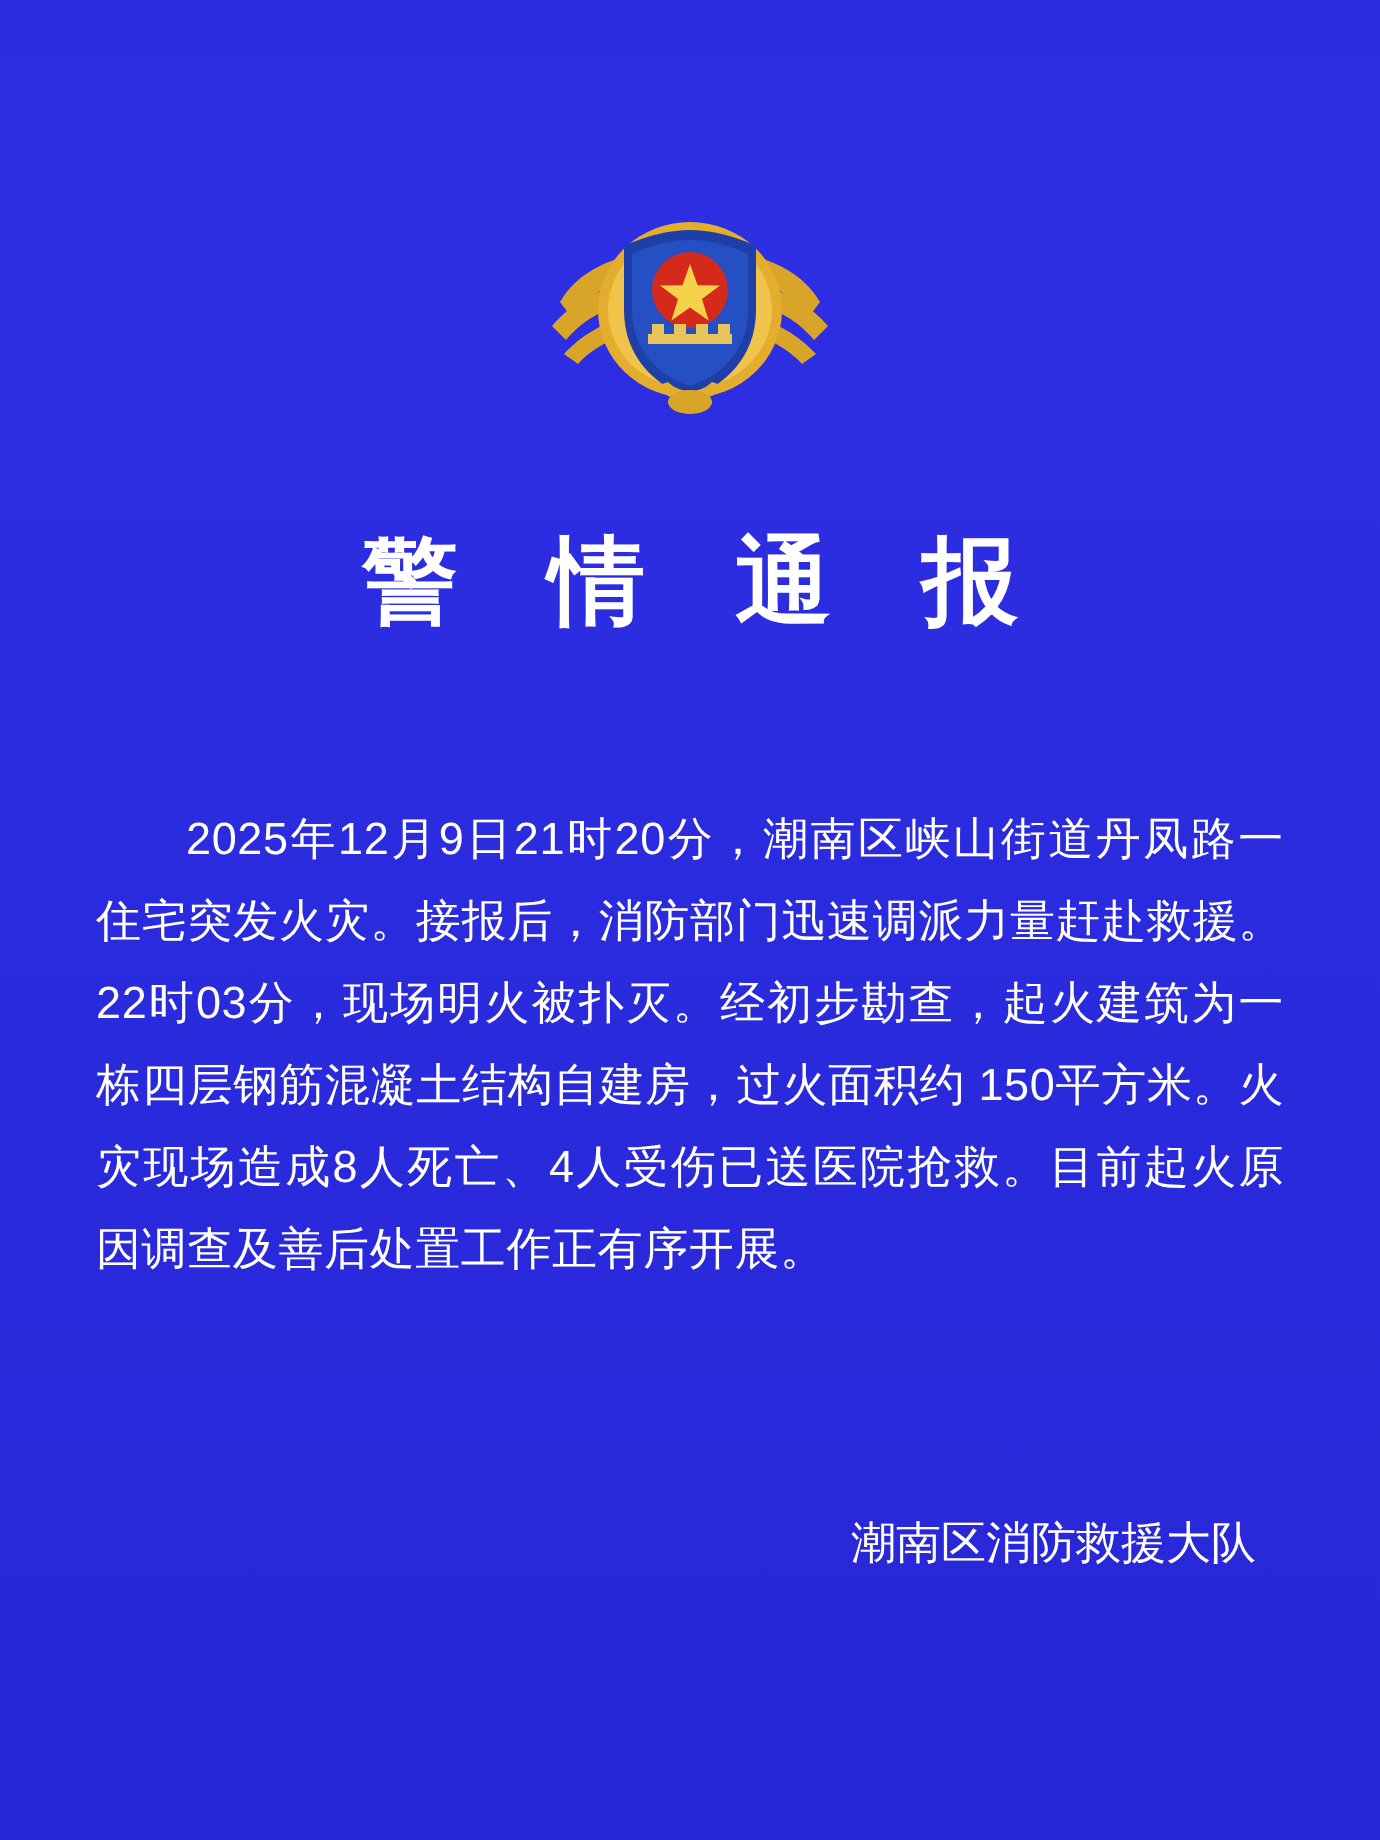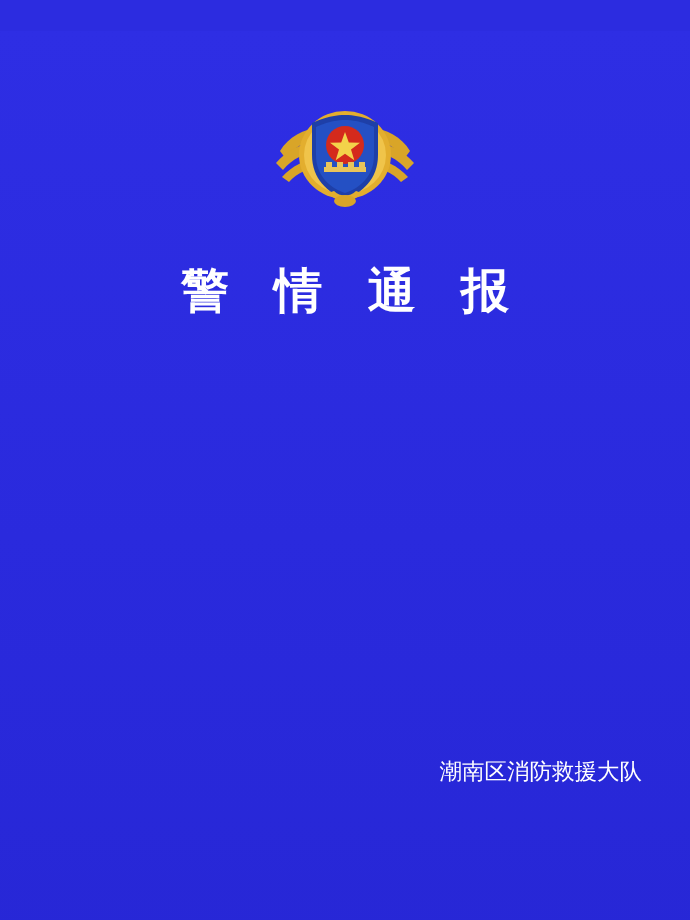--- a/index.html
+++ b/index.html
@@ -51,21 +51,21 @@
     text-justify: inter-ideograph;
     color: #ffffff;
     letter-spacing: 0.3px;
   }
   .body-text .indent {
     display: inline-block;
     width: 45px;
   }
   .signature {
     position: absolute;
-    right: 48px;
+    right: 62px;
     bottom: 160px;
     text-align: center;
     font-size: 22.5px;
     line-height: 38px;
     color: #ffffff;
   }
   .sig-line {
     display: block;
   }
 </style>
@@ -107,18 +107,19 @@
         </g>
 
         <path d="M58 100 C66 110 84 110 92 100 L86 98 C80 104 70 104 64 98 Z" fill="#e3ae2e"></path>
         <ellipse cx="75" cy="108" rx="11" ry="6" fill="#d9a528"></ellipse>
       </svg>
     </div>
   </div>
 
   <div class="title">警 情 通 报</div>
 
+  <div class="body-text"><span class="indent"></span><span>2025年12月9日21时20分，潮南区峡山街道丹凤路一住宅突发火灾。接报后，消防部门迅速调派力量赶赴救援。22时03分，现场明火被扑灭。经初步勘查，起火建筑为一栋四层钢筋混凝土结构自建房，过火面积约 150平方米。火灾现场造成8人死亡、4人受伤已送医院抢救。目前起火原因调查及善后处置工作正有序开展。</span></div>
 
   <div class="signature">
     <span class="sig-line">潮南区消防救援大队</span>
   </div>
 
 </div>
 
 </body></html>

